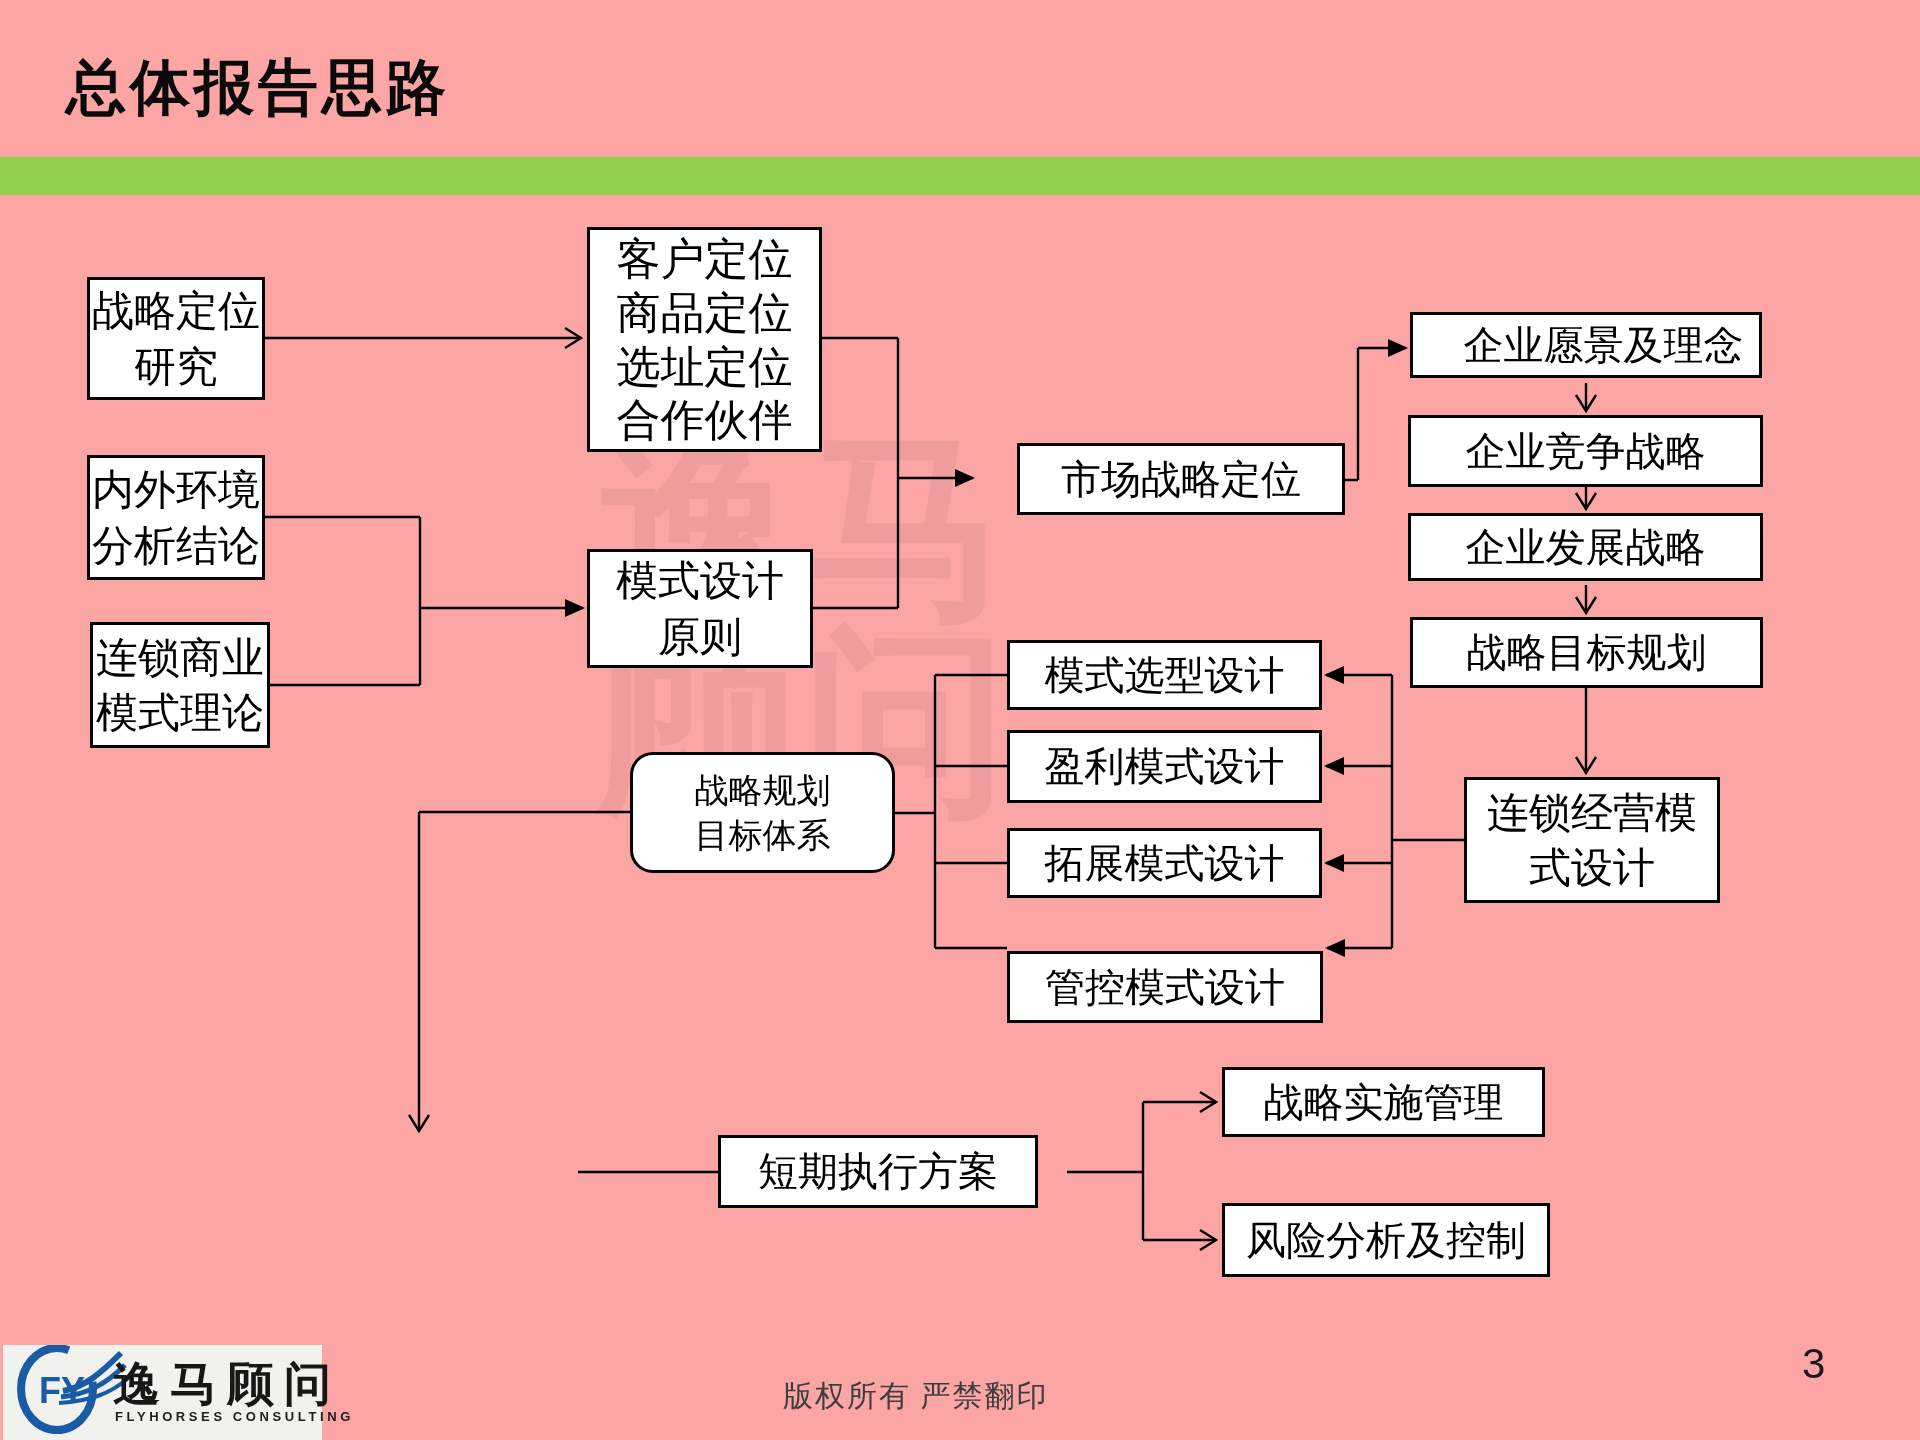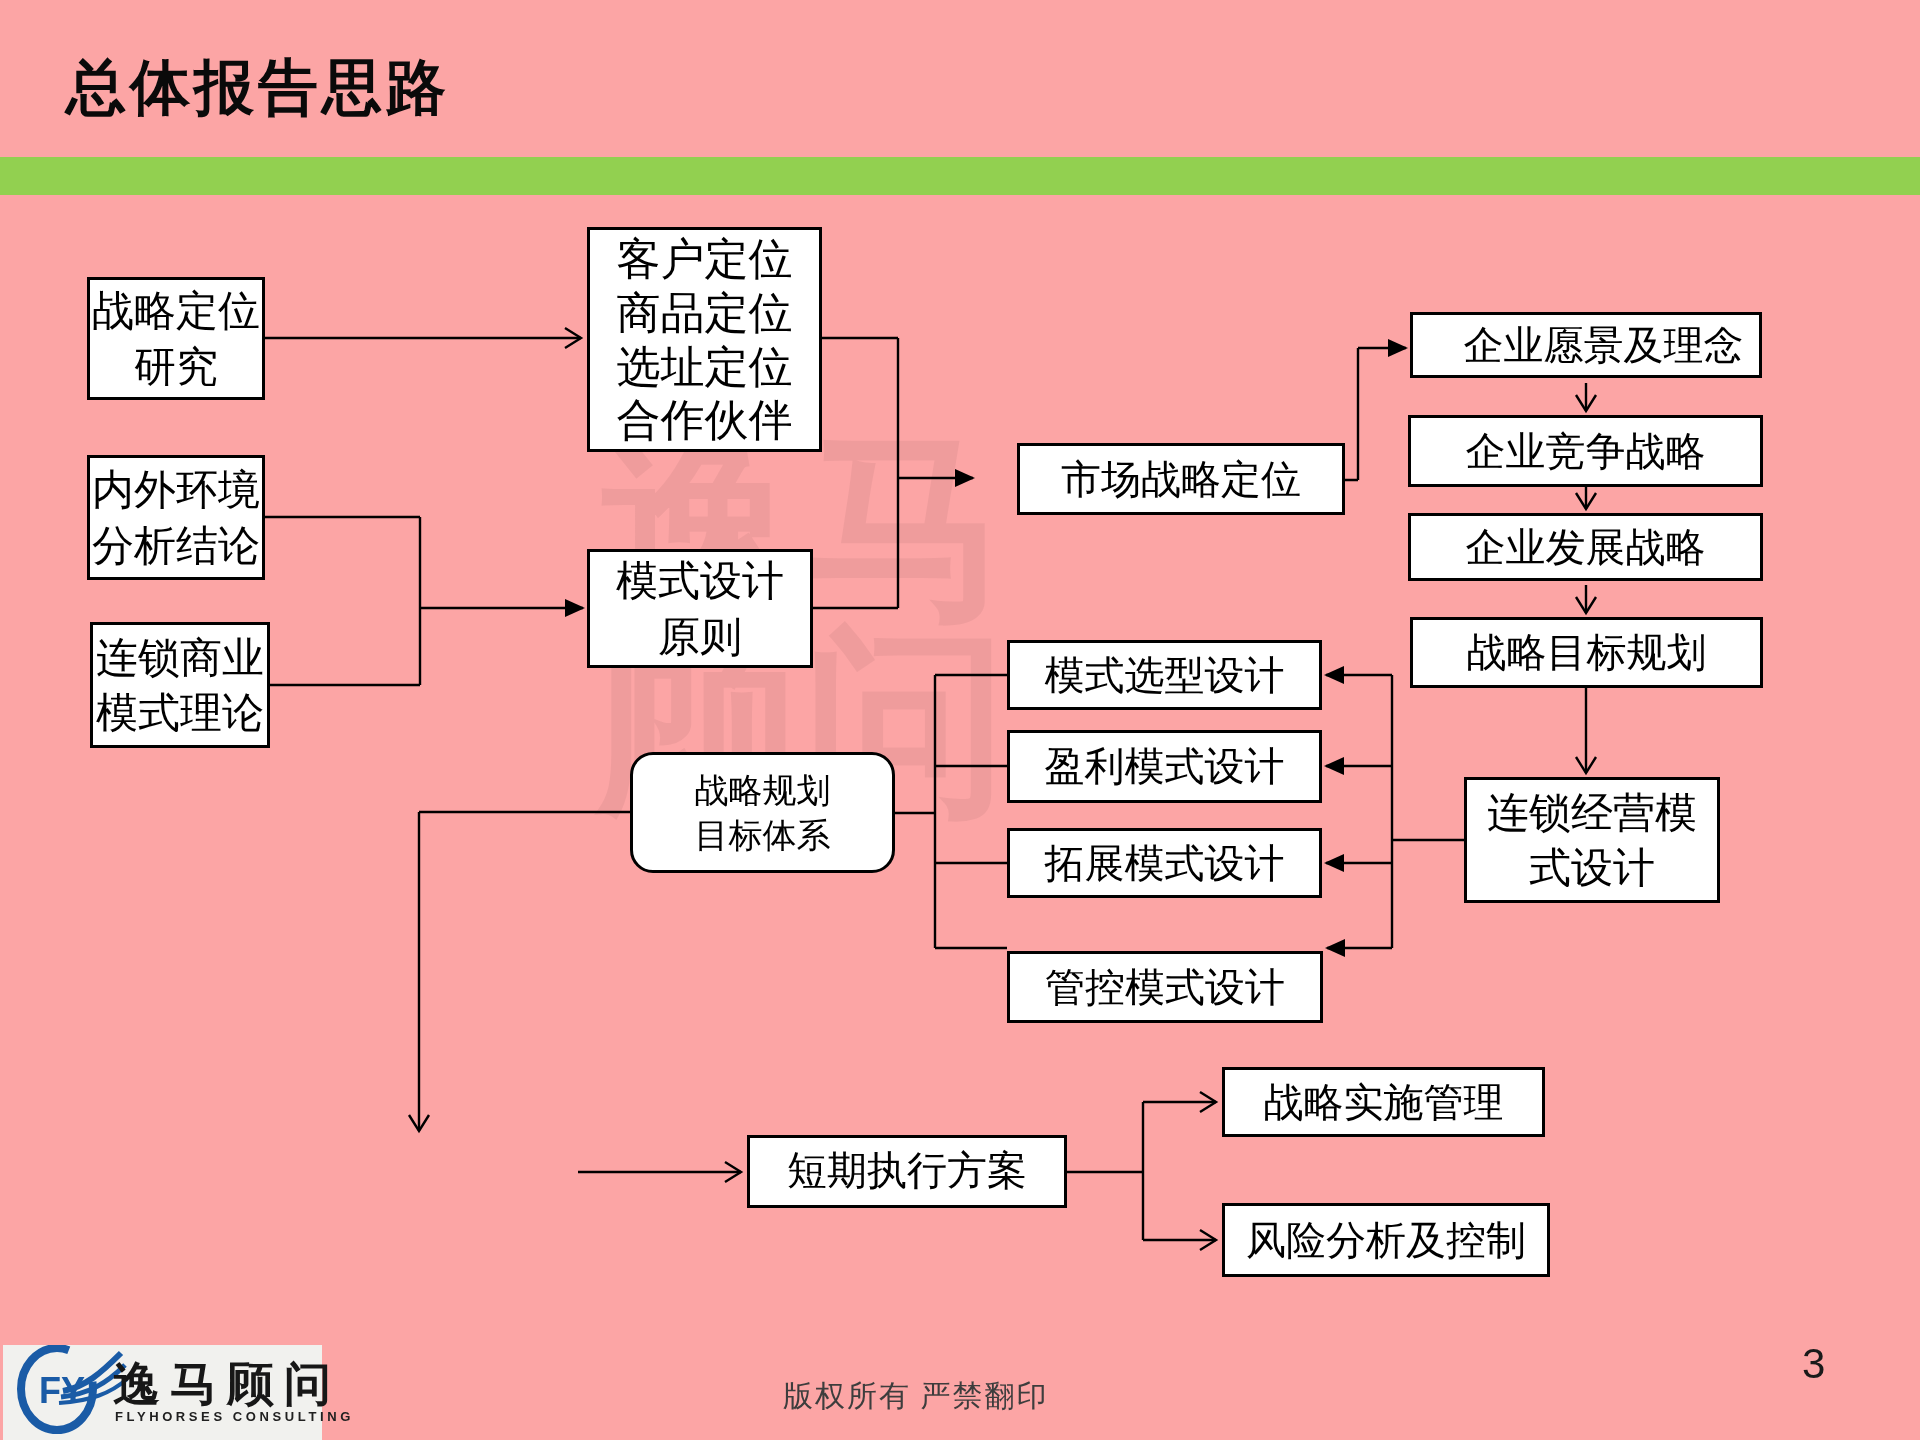--- a/index.html
+++ b/index.html
@@ -99,21 +99,21 @@
   <div class="box" style="left:1408px;top:513px;width:355px;height:68px;">企业发展战略</div>
   <div class="box" style="left:1410px;top:617px;width:353px;height:71px;">战略目标规划</div>
   <div class="box" style="left:1464px;top:777px;width:256px;height:126px;font-size:42px;">连锁经营模
 式设计</div>
   <div class="box" style="left:1007px;top:640px;width:315px;height:70px;">模式选型设计</div>
   <div class="box" style="left:1007px;top:730px;width:315px;height:73px;">盈利模式设计</div>
   <div class="box" style="left:1007px;top:828px;width:315px;height:70px;">拓展模式设计</div>
   <div class="box" style="left:1007px;top:913px;width:316px;height:72px;margin-top:38px;">管控模式设计</div>
   <div class="box" style="left:630px;top:752px;width:265px;height:121px;font-size:34px;border-radius:23px;">战略规划
 目标体系</div>
-  <div class="box" style="left:747px;top:1135px;width:320px;height:73px;font-family:Liberation Serif, serif;">短期执行方案</div>
+  <div class="box" style="left:718px;top:1135px;width:320px;height:73px;">短期执行方案</div>
   <div class="box" style="left:1222px;top:1067px;width:323px;height:70px;">战略实施管理</div>
   <div class="box" style="left:1222px;top:1203px;width:328px;height:74px;">风险分析及控制</div>
 
   <div id="logo">
     <div id="logo-bg"></div>
     <svg width="330" height="95" viewBox="0 0 330 95" style="position:absolute;left:0;top:0;">
       <ellipse cx="54" cy="44" rx="36" ry="41" fill="none" stroke="#1a5ba6" stroke-width="8" pathLength="100" stroke-dasharray="80 17 3"></ellipse>
       <text x="36" y="58" font-size="36" font-weight="bold" fill="#1a5ba6" font-family="Liberation Sans, sans-serif">FY</text>
       <g fill="none" stroke="#1a5ba6">
         <path d="M60,46 C82,42 98,28 118,8" stroke-width="6"></path>

